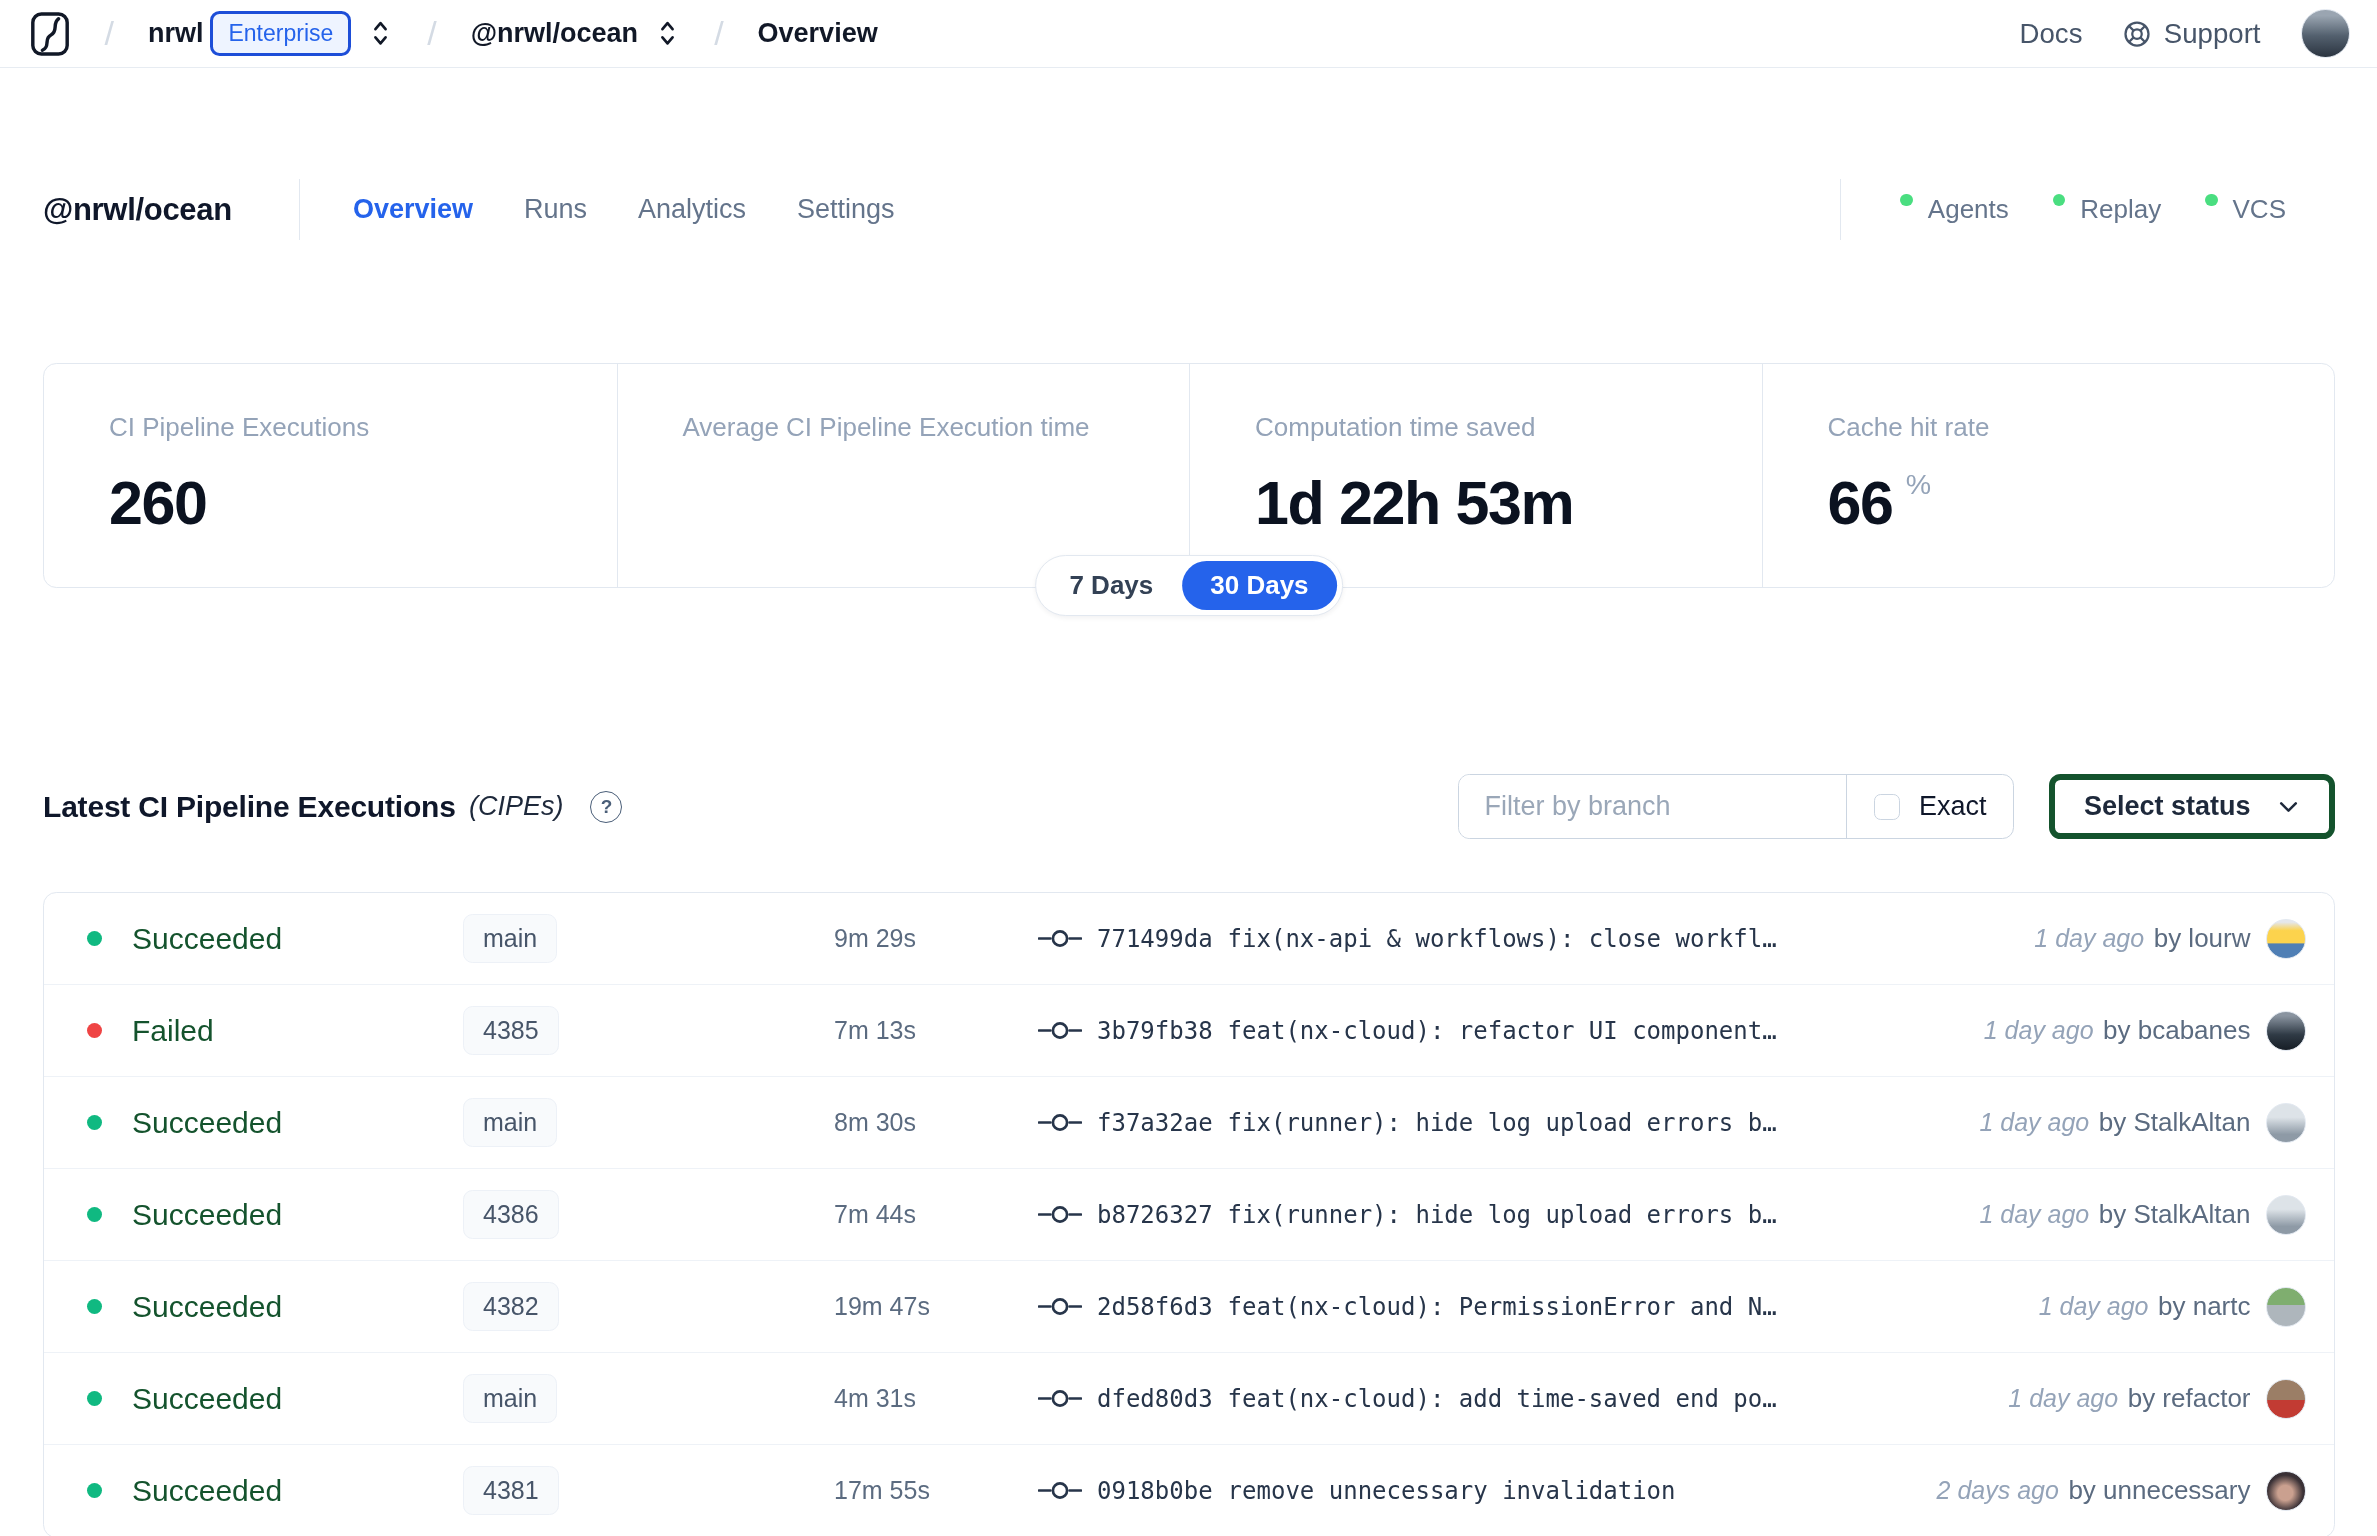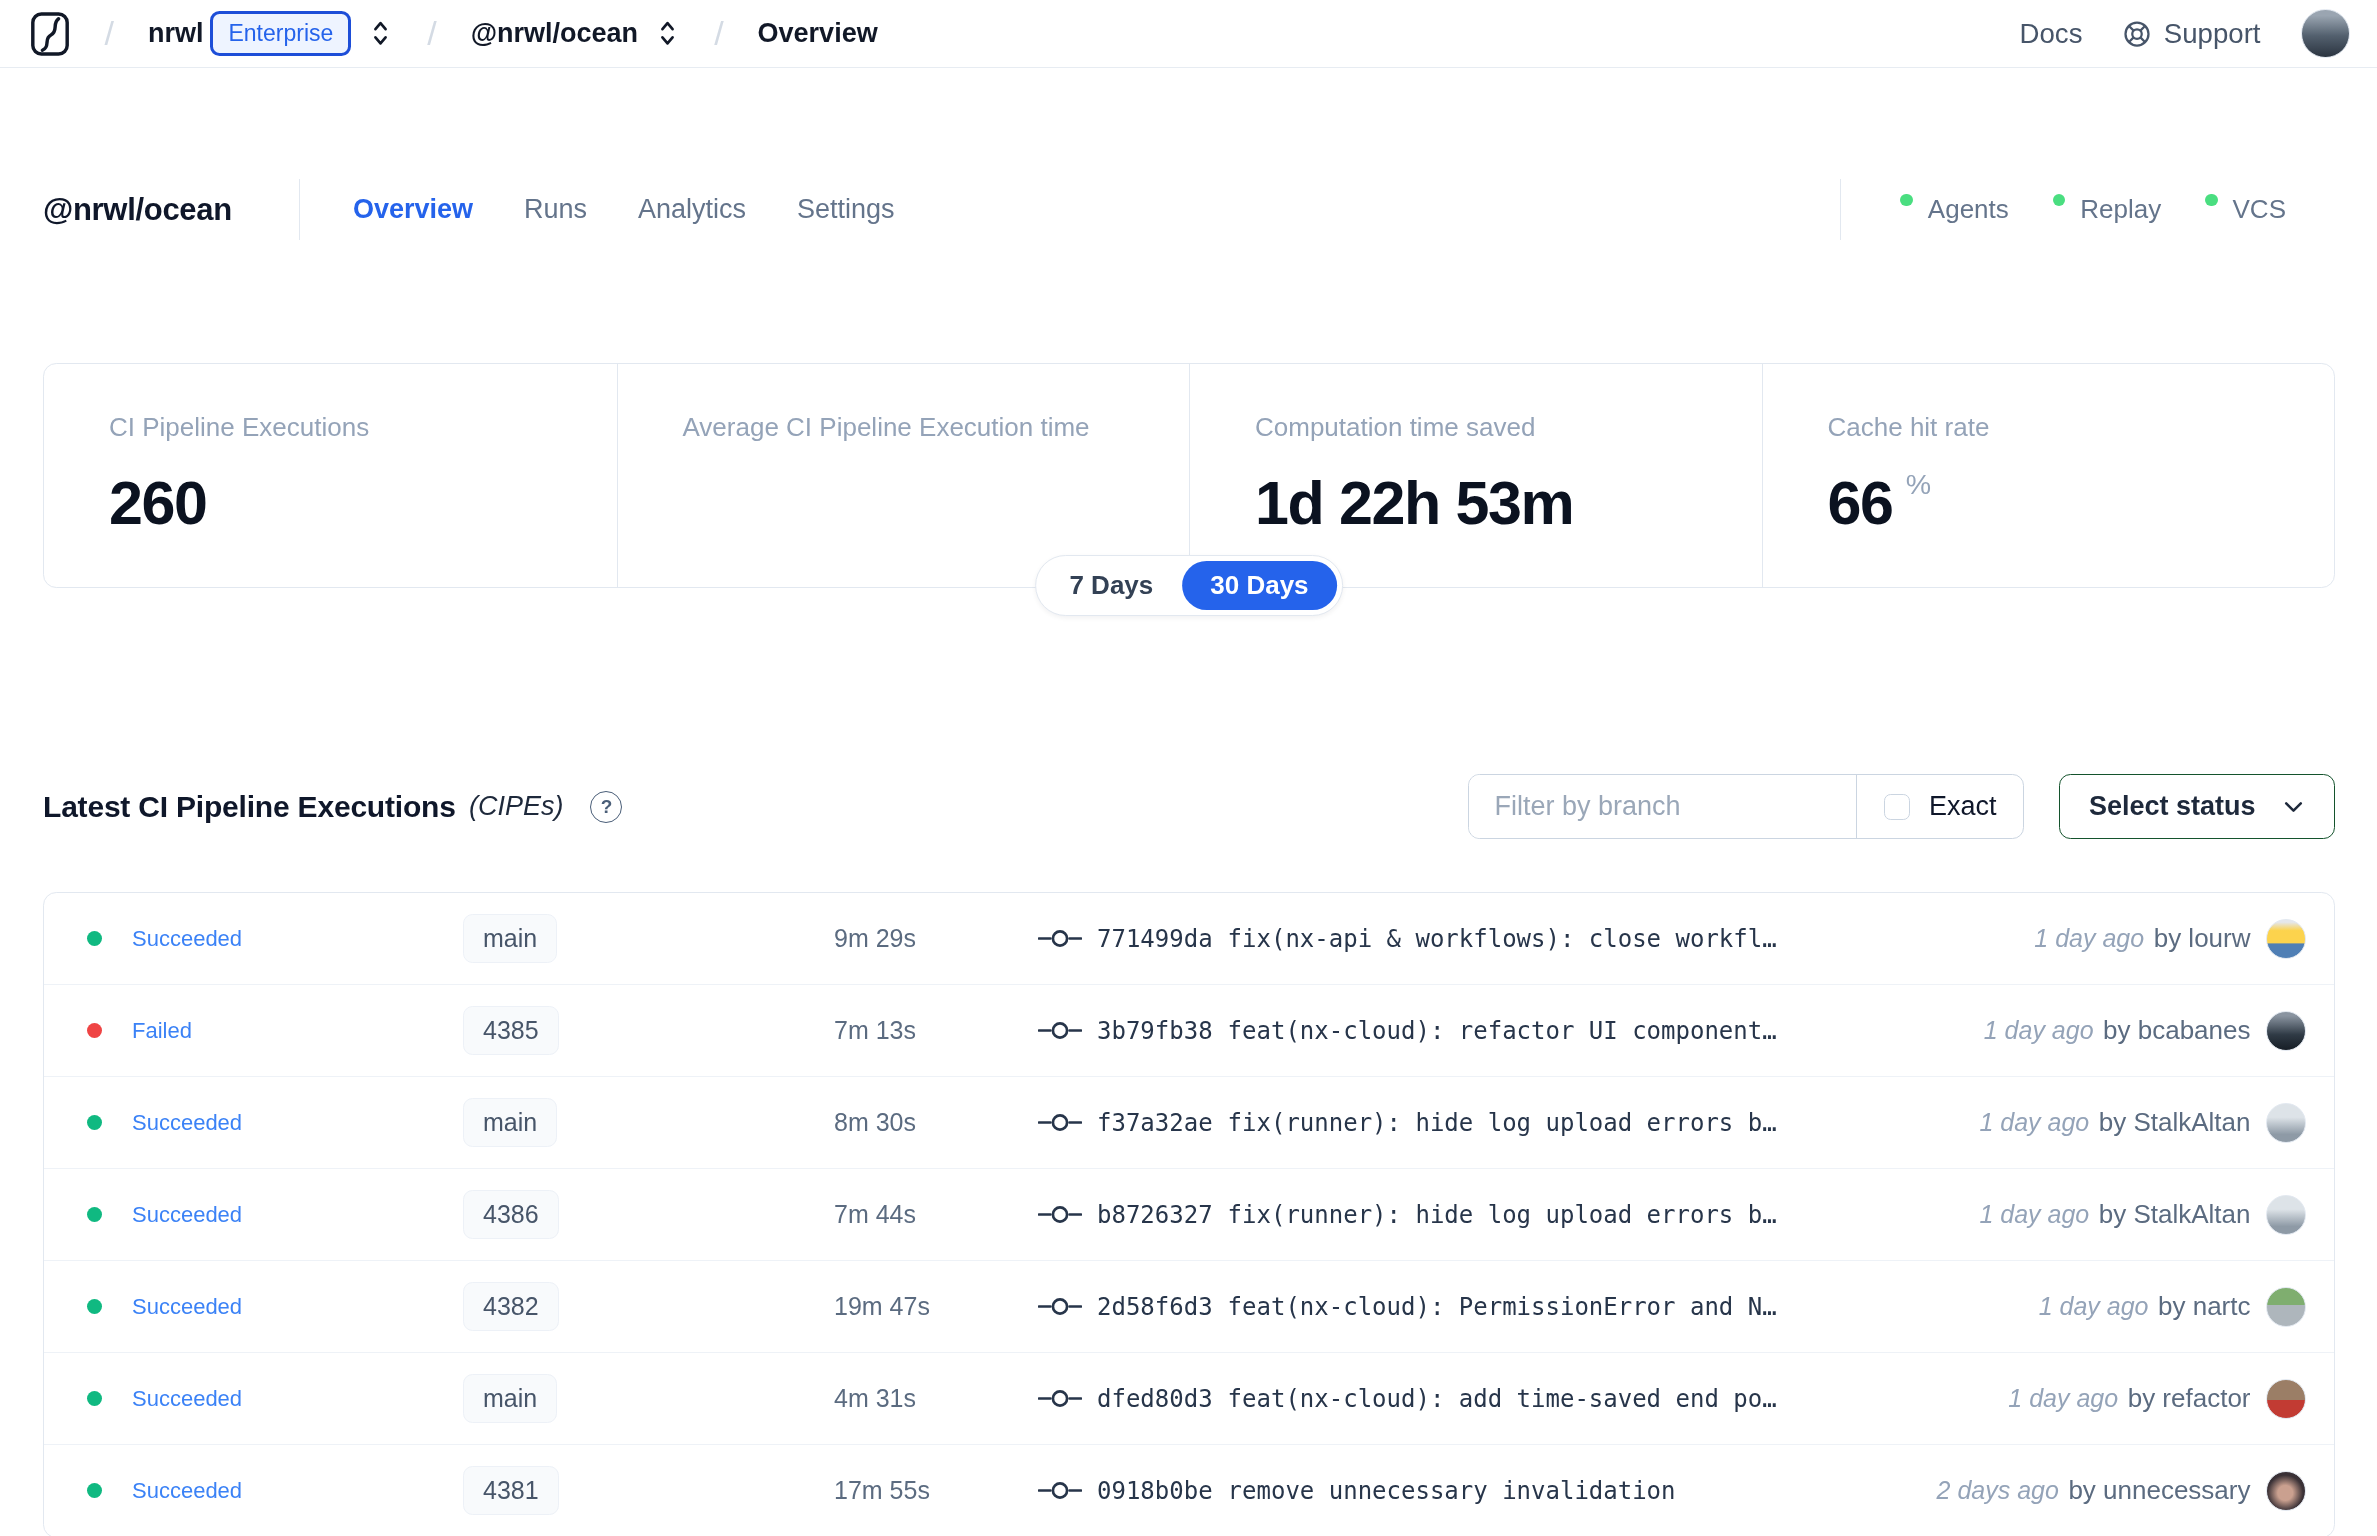--- a/index.html
+++ b/index.html
@@ -165,21 +165,21 @@
   .checkbox {
     width: 26px; height: 26px;
     border: 1.9px solid #cbd5e1;
     border-radius: 6.7px;
     background: #fff;
     cursor: pointer;
   }
   .exact-label { font-size: 27px; color: #0f172a; cursor: pointer; }
   .select-btn {
     height: 65px;
-    border: 1px solid #14532d;
+    border: 6px solid #14532d;
     border-radius: 11.4px;
     background: #fff;
     display: flex;
     align-items: center;
     gap: 25px;
     padding: 0 28.5px;
     font-size: 27px;
     font-weight: 700;
     color: #1e293b;
     cursor: pointer;
@@ -197,21 +197,21 @@
   .row {
     height: 92px;
     display: flex;
     align-items: center;
     padding: 0 28.5px 0 43px;
     border-bottom: 1px solid #eef2f7;
     cursor: pointer;
   }
   .cell-status { width: 376px; display: flex; align-items: center; gap: 30px; flex: none; }
   .dot { width: 15px; height: 15px; border-radius: 50%; flex: none; }
-  .status-text { font-size: 22px; font-weight: 500; color: #3b82f6; }
+  .status-text { font-size: 30px; font-weight: 500; color: #14532d; }
   .cell-branch { width: 371px; flex: none; }
   .chip {
     display: inline-block;
     padding: 9.5px 19px;
     background: #f8fafc;
     border: 1px solid #edf1f7;
     border-radius: 9.5px;
     font-size: 25px;
     color: #475569;
     line-height: 1.1;

